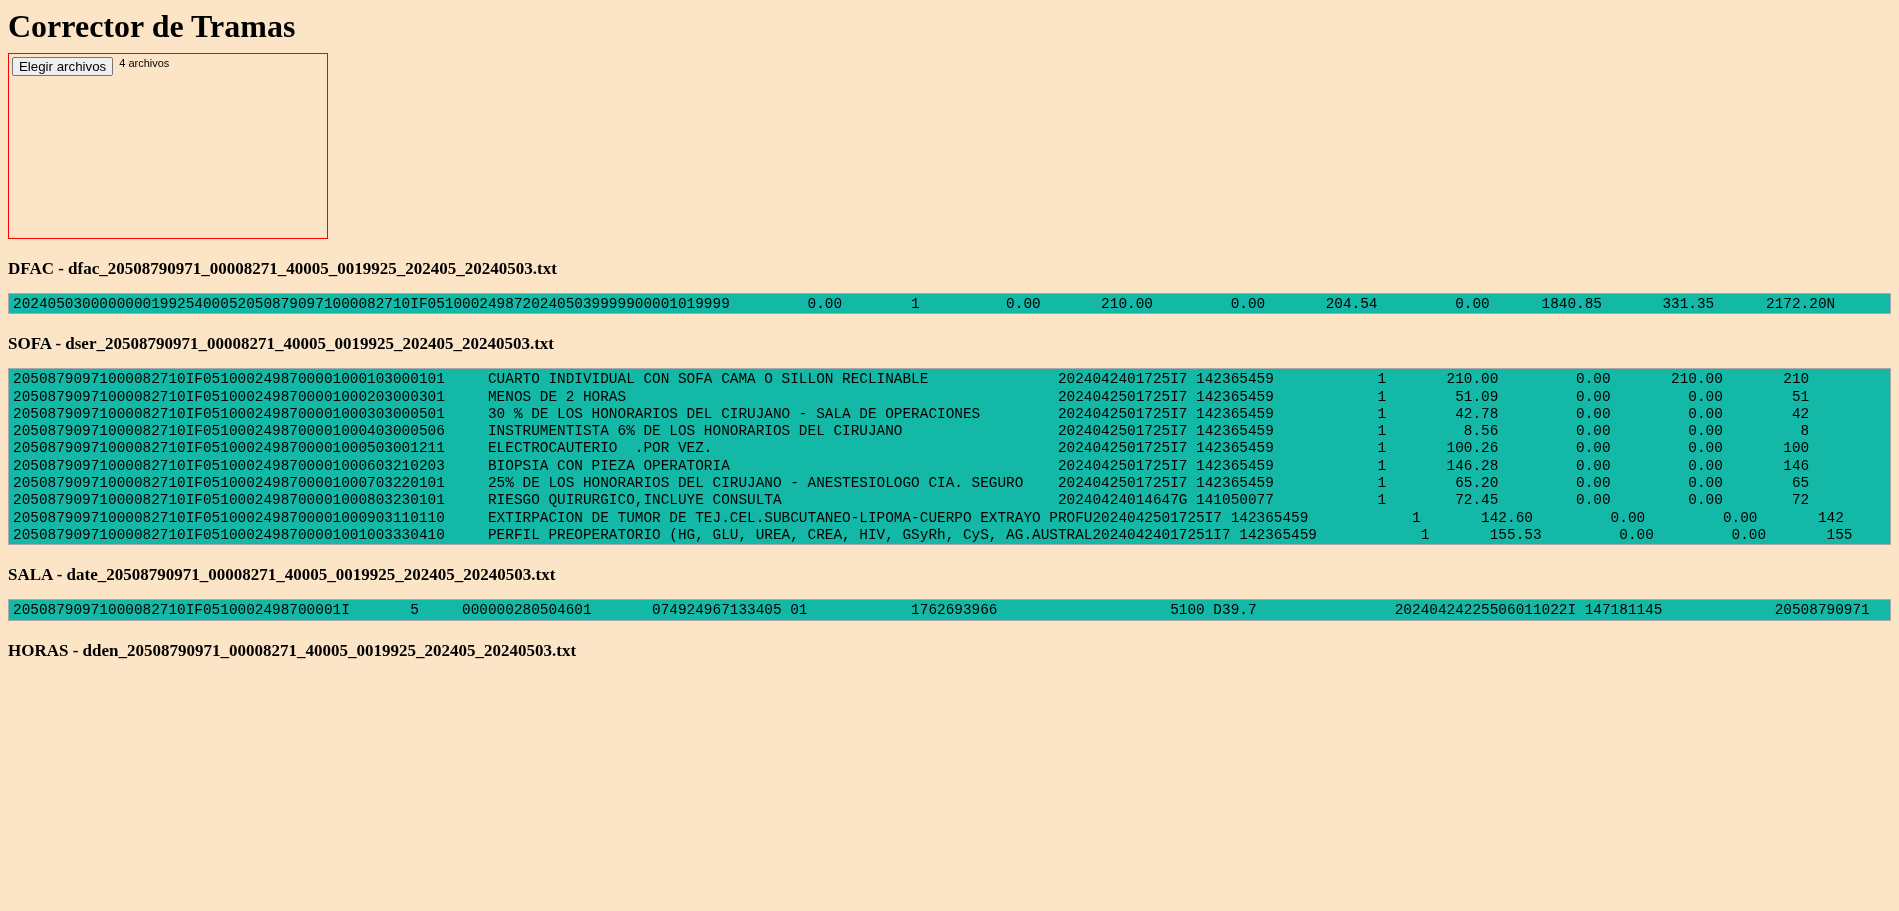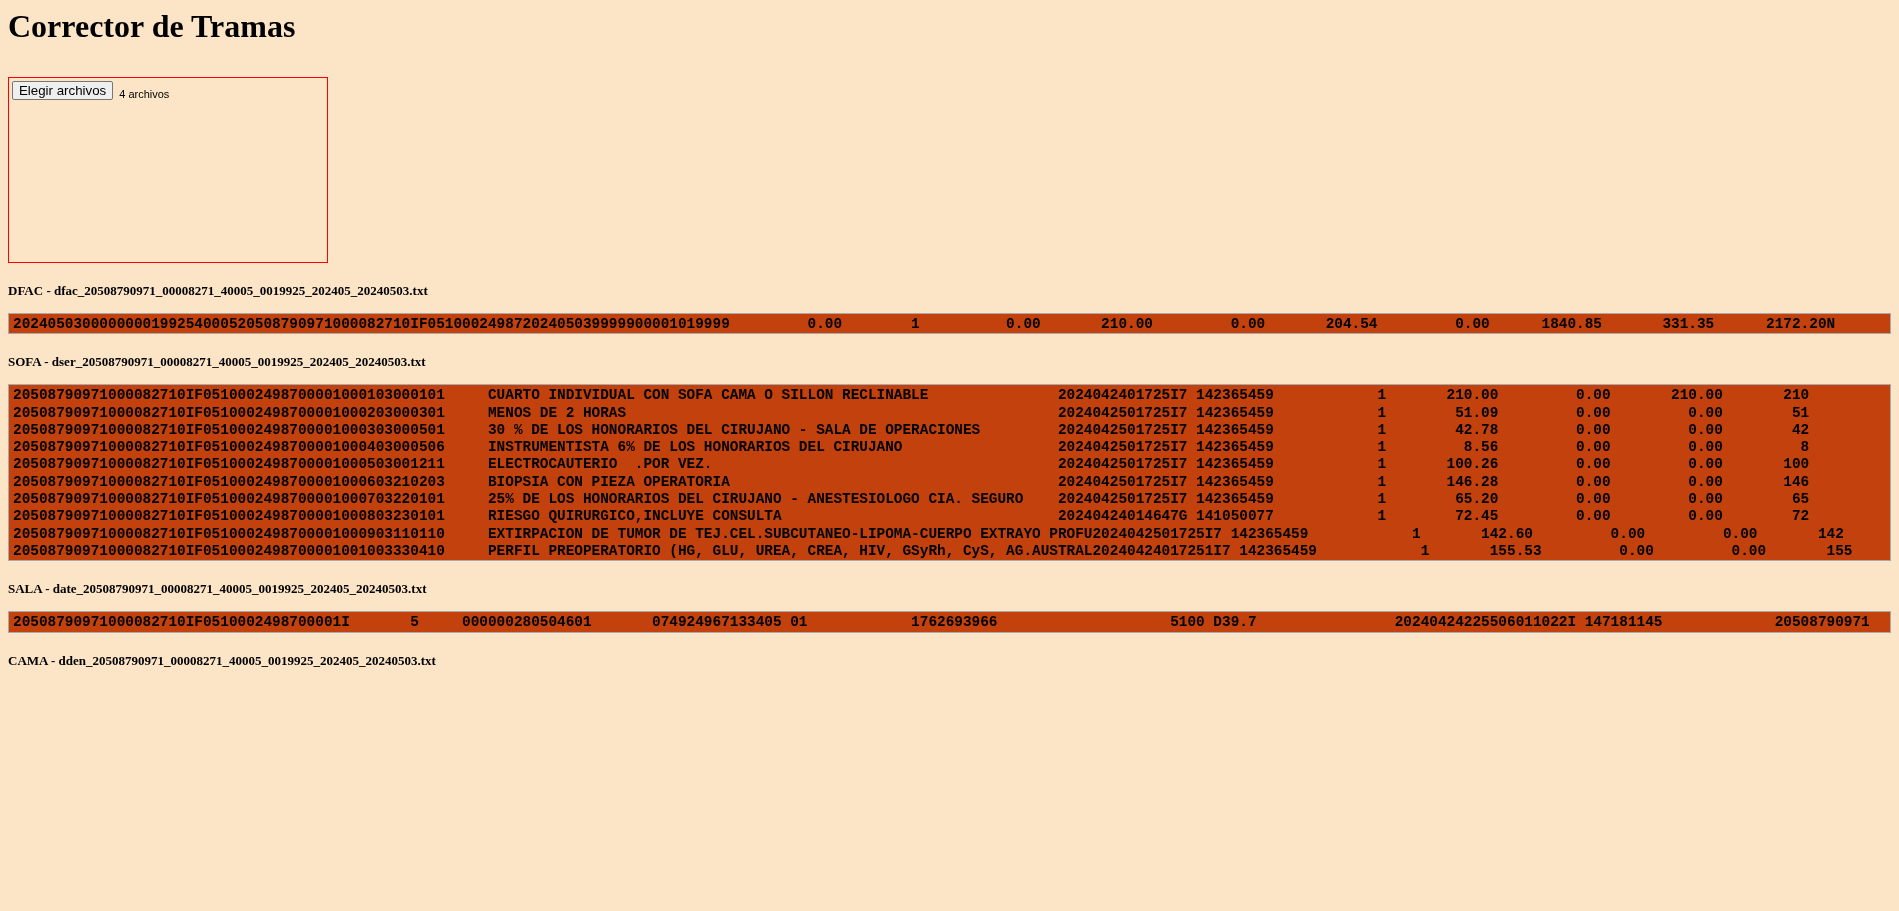--- a/index.html
+++ b/index.html
@@ -6,66 +6,65 @@
     body {
       margin: 0;
       padding: 8px;
       background: #fce5c7;
       font-family: "Times New Roman", Times, serif;
       color: #000;
     }
     h1 {
       font-size: 32px;
       font-weight: bold;
-      margin: 0 0 32px 0;
+      margin: 0 0 8px 0;
     }
     h3 {
-      font-size: 13px;
+      font-size: 17px;
       font-weight: bold;
       margin: 20px 0 14px 0;
     }
     #drop-zone {
       width: 320px;
       height: 186px;
       border: 1px solid red;
       padding: 3px;
       margin-bottom: 8px;
     }
     .file-picker {
       display: inline-flex;
-      align-items: flex-end;
+      align-items: flex-start;
       gap: 6px;
       font-family: Arial, sans-serif;
       font-size: 13.3px;
     }
     .file-btn {
       font-family: Arial, sans-serif;
       font-size: 13.3px;
       padding: 1px 6px;
       background: #efefef;
       border: 1px solid #767676;
       border-radius: 2px;
       cursor: pointer;
     }
     .file-label {
       font-family: Arial, sans-serif;
       font-size: 11px;
     }
     .pre-wrap {
-      background: #c2410c;
+      background: #14b8a6;
       border: 1px solid #a9a9a9;
       font-family: "Courier New", Courier, monospace;
       font-size: 14.4px;
       line-height: 17.3px;
       white-space: pre;
       overflow-x: scroll;
       overflow-y: hidden;
       padding: 2px 4px 0 4px;
       width: 100%;
-      font-weight: bold;
     }
     .pre-wrap::-webkit-scrollbar {
       height: 17px;
     }
     .pre-wrap::-webkit-scrollbar-track {
       background: #f0f0f0;
     }
     .pre-wrap::-webkit-scrollbar-thumb {
       background: #c1c1c1;
     }
@@ -99,13 +98,13 @@
 20508790971000082710IF0510002498700001000503001211     ELECTROCAUTERIO  .POR VEZ.                                        2024042501725I7 142365459            1       100.26         0.00         0.00       100
 20508790971000082710IF0510002498700001000603210203     BIOPSIA CON PIEZA OPERATORIA                                      2024042501725I7 142365459            1       146.28         0.00         0.00       146
 20508790971000082710IF0510002498700001000703220101     25% DE LOS HONORARIOS DEL CIRUJANO - ANESTESIOLOGO CIA. SEGURO    2024042501725I7 142365459            1        65.20         0.00         0.00        65
 20508790971000082710IF0510002498700001000803230101     RIESGO QUIRURGICO,INCLUYE CONSULTA                                20240424014647G 141050077            1        72.45         0.00         0.00        72
 20508790971000082710IF0510002498700001000903110110     EXTIRPACION DE TUMOR DE TEJ.CEL.SUBCUTANEO-LIPOMA-CUERPO EXTRAYO PROFU2024042501725I7 142365459            1       142.60         0.00         0.00       142
 20508790971000082710IF0510002498700001001003330410     PERFIL PREOPERATORIO (HG, GLU, UREA, CREA, HIV, GSyRh, CyS, AG.AUSTRAL20240424017251I7 142365459            1       155.53         0.00         0.00       155</div>
 
 <h3>SALA - date_20508790971_00008271_40005_0019925_202405_20240503.txt</h3>
 <div class="pre-wrap">20508790971000082710IF0510002498700001I       5     000000280504601       074924967133405 01            1762693966                    5100 D39.7                20240424225506011022I 147181145             20508790971                                                                                                                                   </div>
 
-<h3>CAMA - dden_20508790971_00008271_40005_0019925_202405_20240503.txt</h3>
+<h3>HORAS - dden_20508790971_00008271_40005_0019925_202405_20240503.txt</h3>
 
 </body></html>

